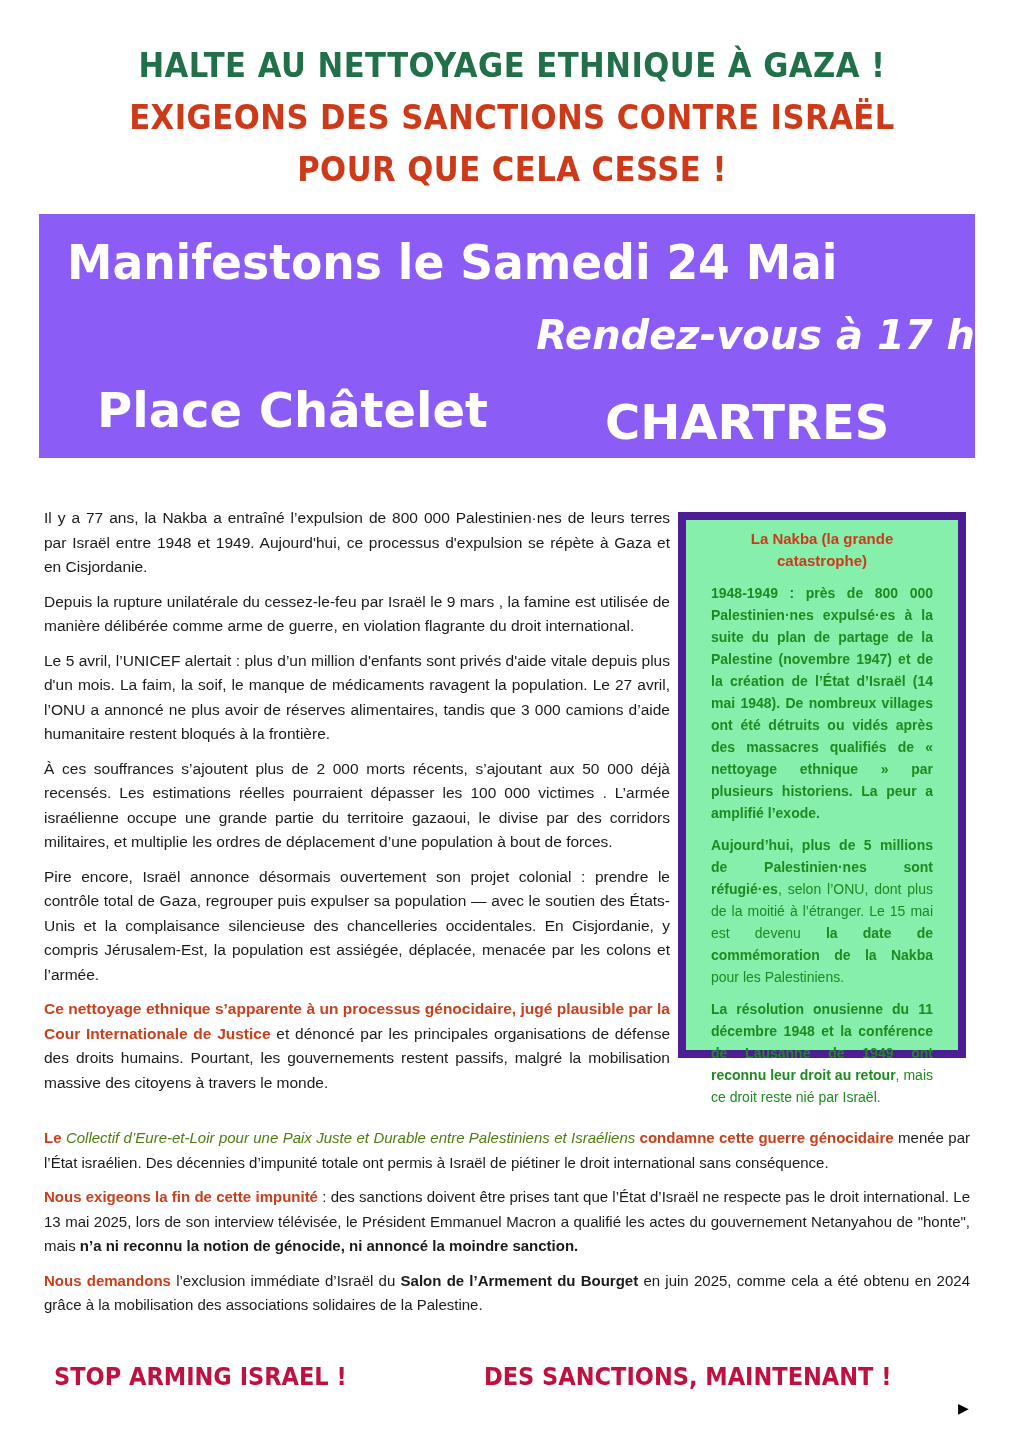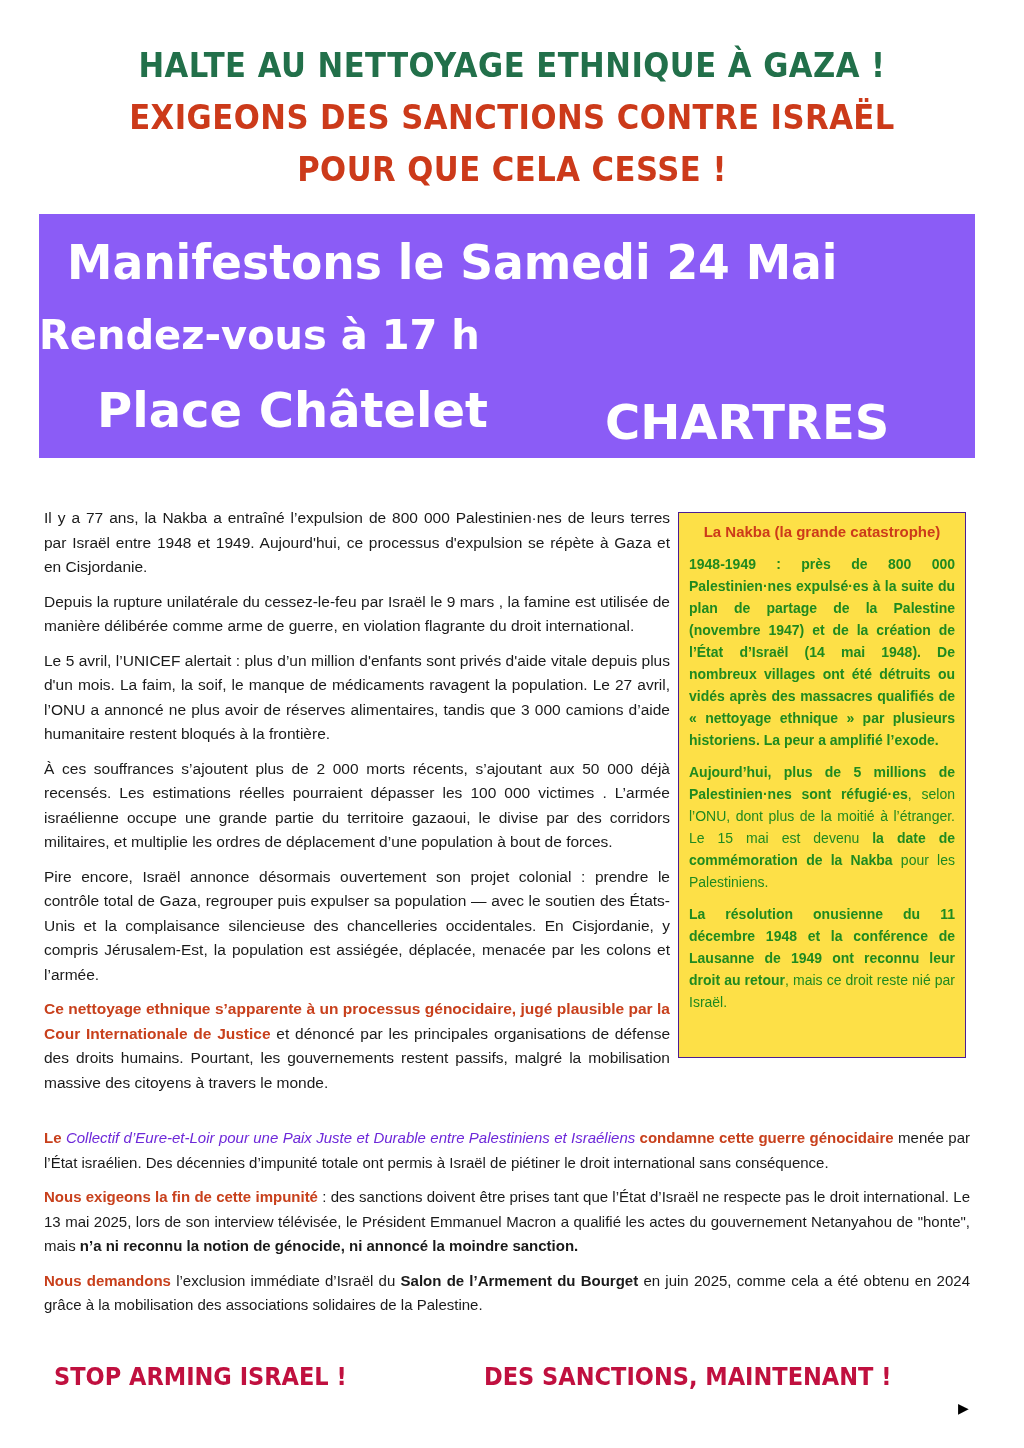--- a/index.html
+++ b/index.html
@@ -4,29 +4,29 @@
 <style>
   html, body { margin: 0; padding: 0; background: #ffffff; }
   body { width: 1024px; height: 1448px; position: relative; overflow: hidden; font-family: "Liberation Sans", sans-serif; color: #1a1a1a; }
   .headline { position: absolute; left: 0; width: 1024px; text-align: center; font-family: "DejaVu Sans", sans-serif; font-weight: bold; letter-spacing: 0.5px; white-space: nowrap; }
   .h1 { top: 46px; font-size: 33px; color: #22704a; transform: scaleX(0.93); }
   .h2 { top: 98px; font-size: 33px; color: #cc3a1a; transform: scaleX(0.93); }
   .h3 { top: 150px; font-size: 33px; color: #cc3a1a; transform: scaleX(0.93); }
   .banner { position: absolute; left: 39px; top: 214px; width: 936px; height: 244px; background: #8b5cf6; color: #fff; font-family: "DejaVu Sans", sans-serif; font-weight: bold; }
   .banner div { position: absolute; white-space: nowrap; }
   .b1 { left: 28px; top: 20px; font-size: 48px; transform: scaleX(0.95); transform-origin: left; }
-  .b2 { left: 0; width: 936px; text-align: left; top: 98px; font-size: 40px; }
+  .b2 { left: 0; width: 936px; text-align: right; top: 98px; font-size: 40px; font-style: italic; }
   .b3a { left: 58px; top: 168px; font-size: 48px; }
   .b3b { left: 566px; top: 180px; font-size: 48px; }
   .col { position: absolute; left: 44px; top: 506px; width: 626px; font-size: 15.5px; line-height: 24.5px; text-align: justify; }
   .col p, .bottom p { margin: 0 0 10px 0; }
   .red { color: #c8401c; font-weight: bold; }
-  .green-i { color: #6d28d9; font-style: italic; }
+  .green-i { color: #4d7c0f; font-style: italic; }
   .b { font-weight: bold; }
-  .box { position: absolute; left: 678px; top: 512px; width: 288px; height: 546px; background: #fde047; border: 1px solid #4c1d95; box-sizing: border-box; padding: 8px 10px; font-size: 14px; line-height: 22px; color: #1f8a1f; text-align: justify; }
+  .box { position: absolute; left: 678px; top: 512px; width: 288px; height: 546px; background: #86efac; border: 8px solid #4c1d95; box-sizing: border-box; padding: 8px 25px; font-size: 14px; line-height: 22px; color: #1f8a1f; text-align: justify; }
   .box .title { text-align: center; color: #cc3a1a; font-weight: bold; font-size: 15px; margin-bottom: 10px; }
   .box p { margin: 0 0 10px 0; }
   .bottom { position: absolute; left: 44px; top: 1126px; width: 926px; font-size: 15px; line-height: 24.5px; text-align: justify; }
   .slogan { position: absolute; top: 1362px; font-family: "DejaVu Sans", sans-serif; font-weight: bold; font-size: 25px; color: #c0103f; white-space: nowrap; transform: scaleX(0.9); transform-origin: left; }
   .s1 { left: 54px; }
   .s2 { left: 484px; }
   .arrow { position: absolute; left: 958px; top: 1400px; font-size: 14px; color: #000; }
 </style>
 </head>
 <body>

